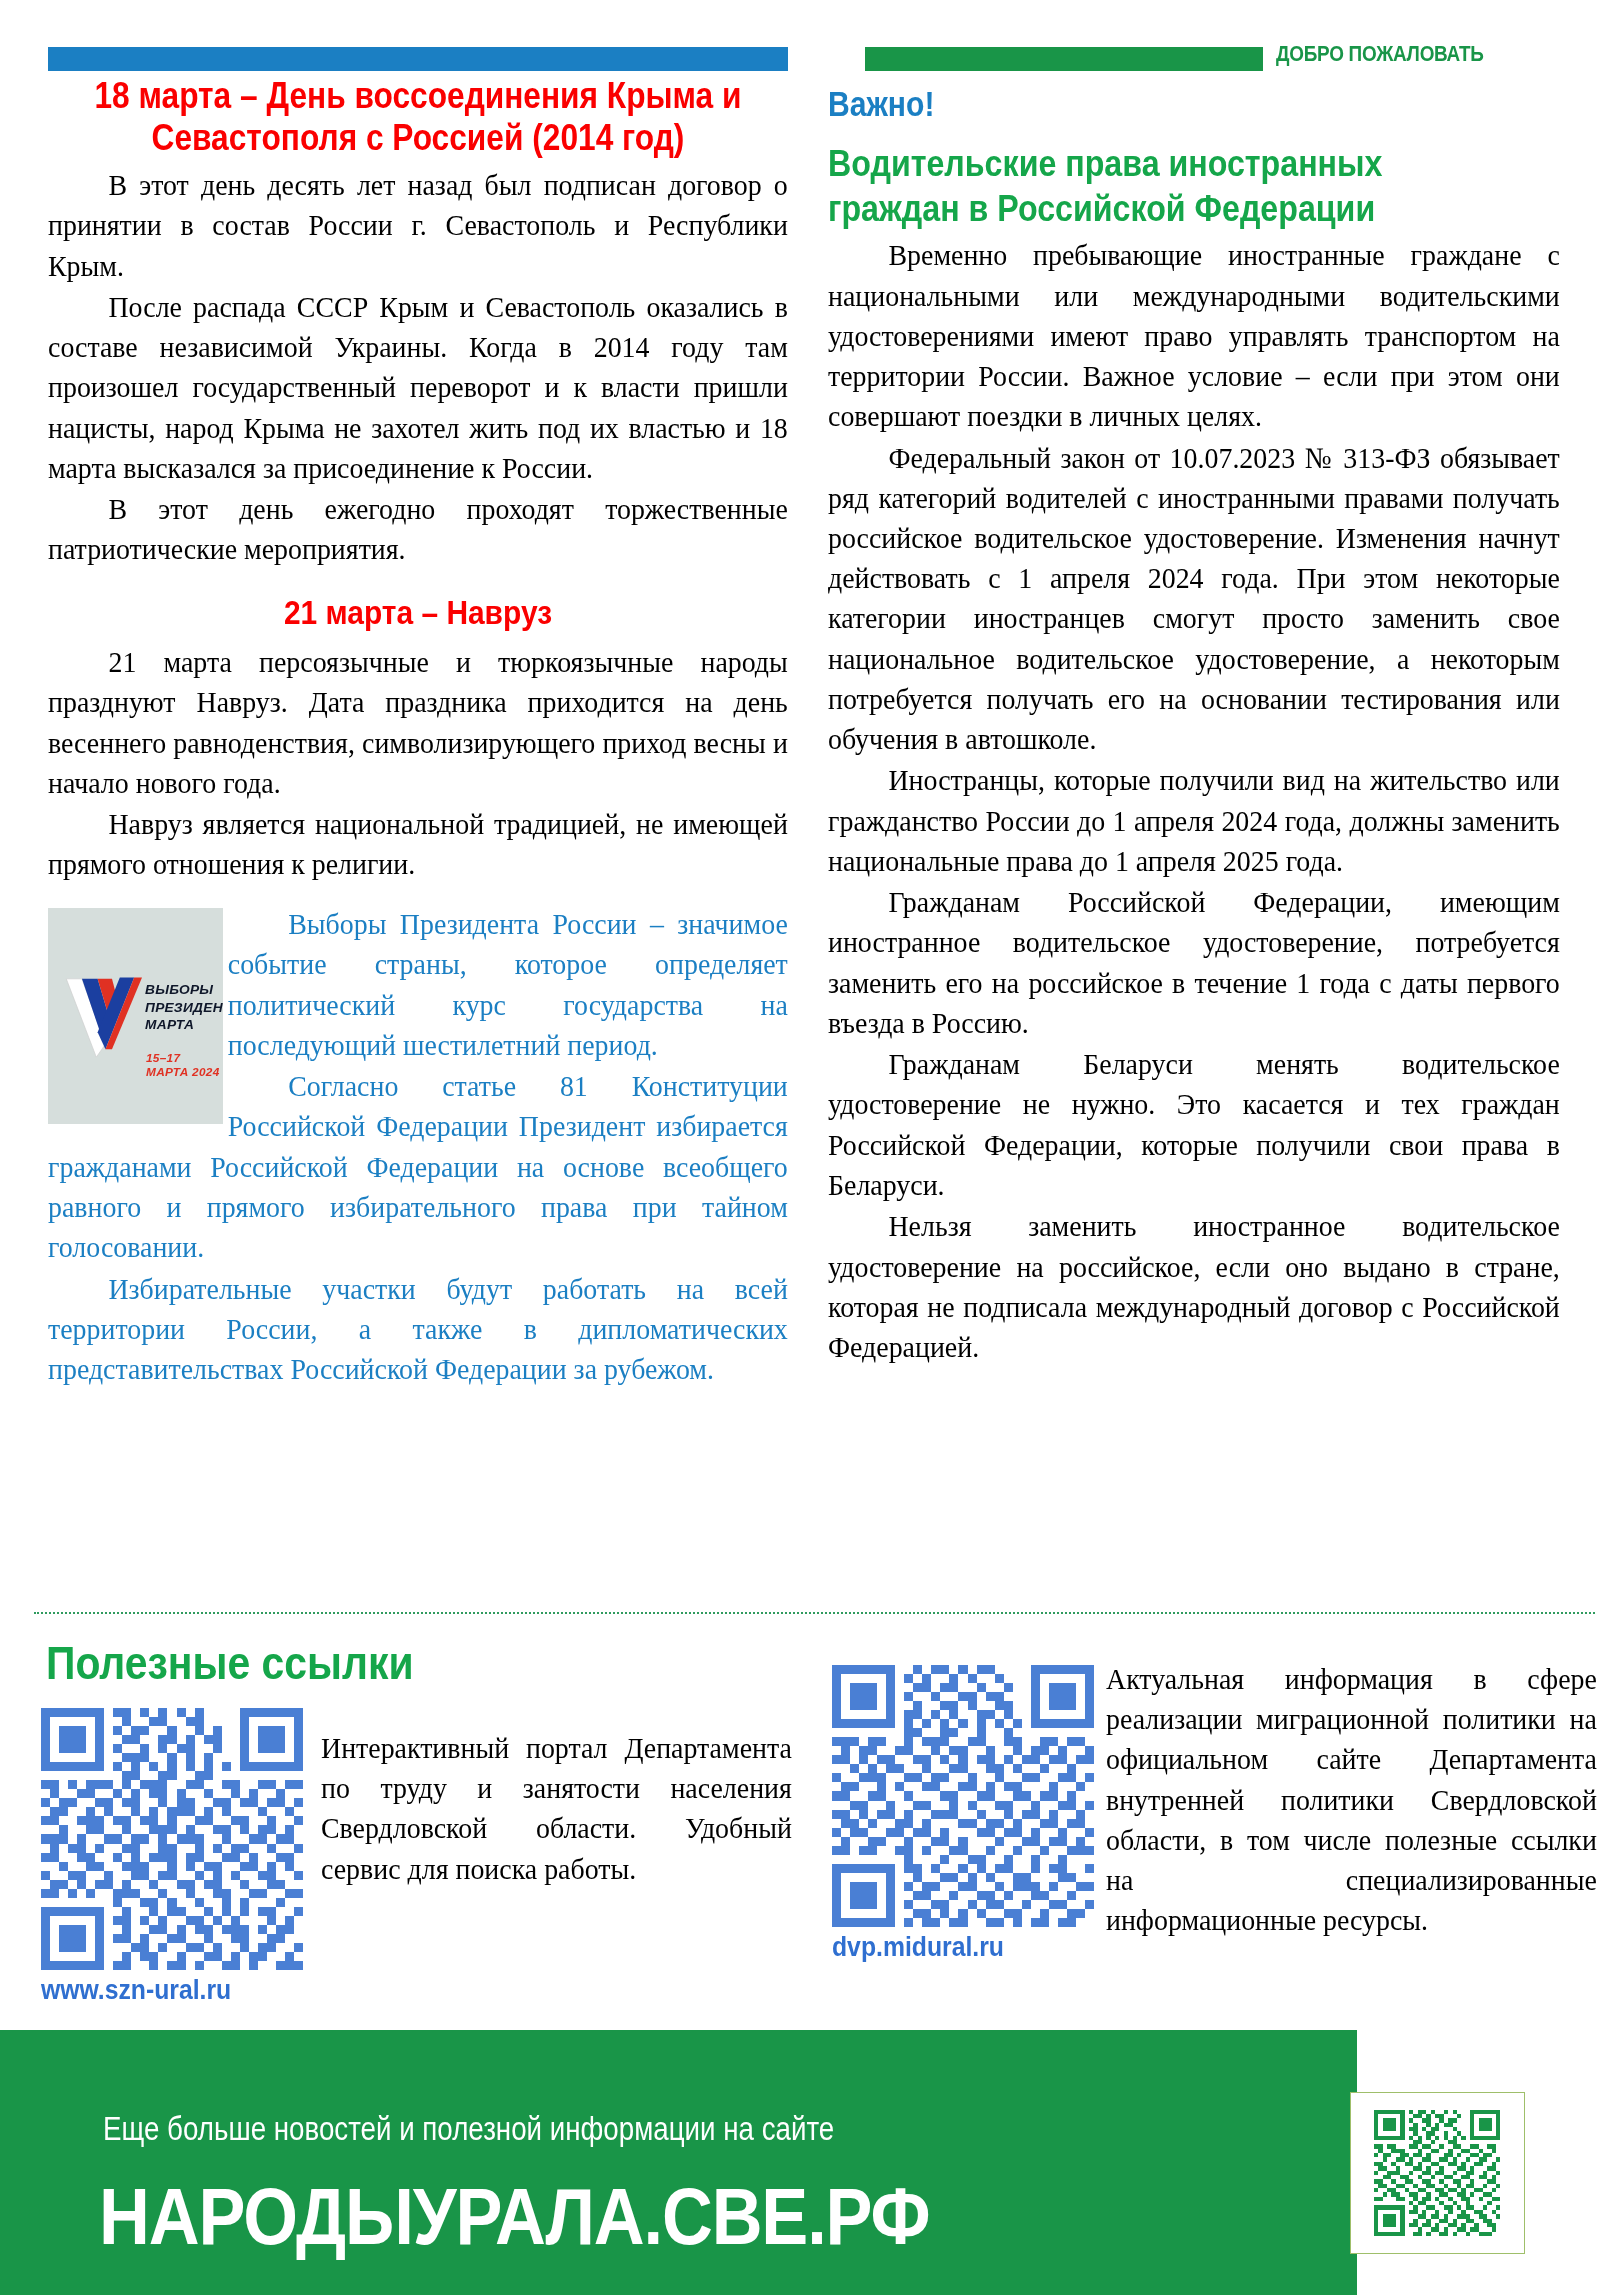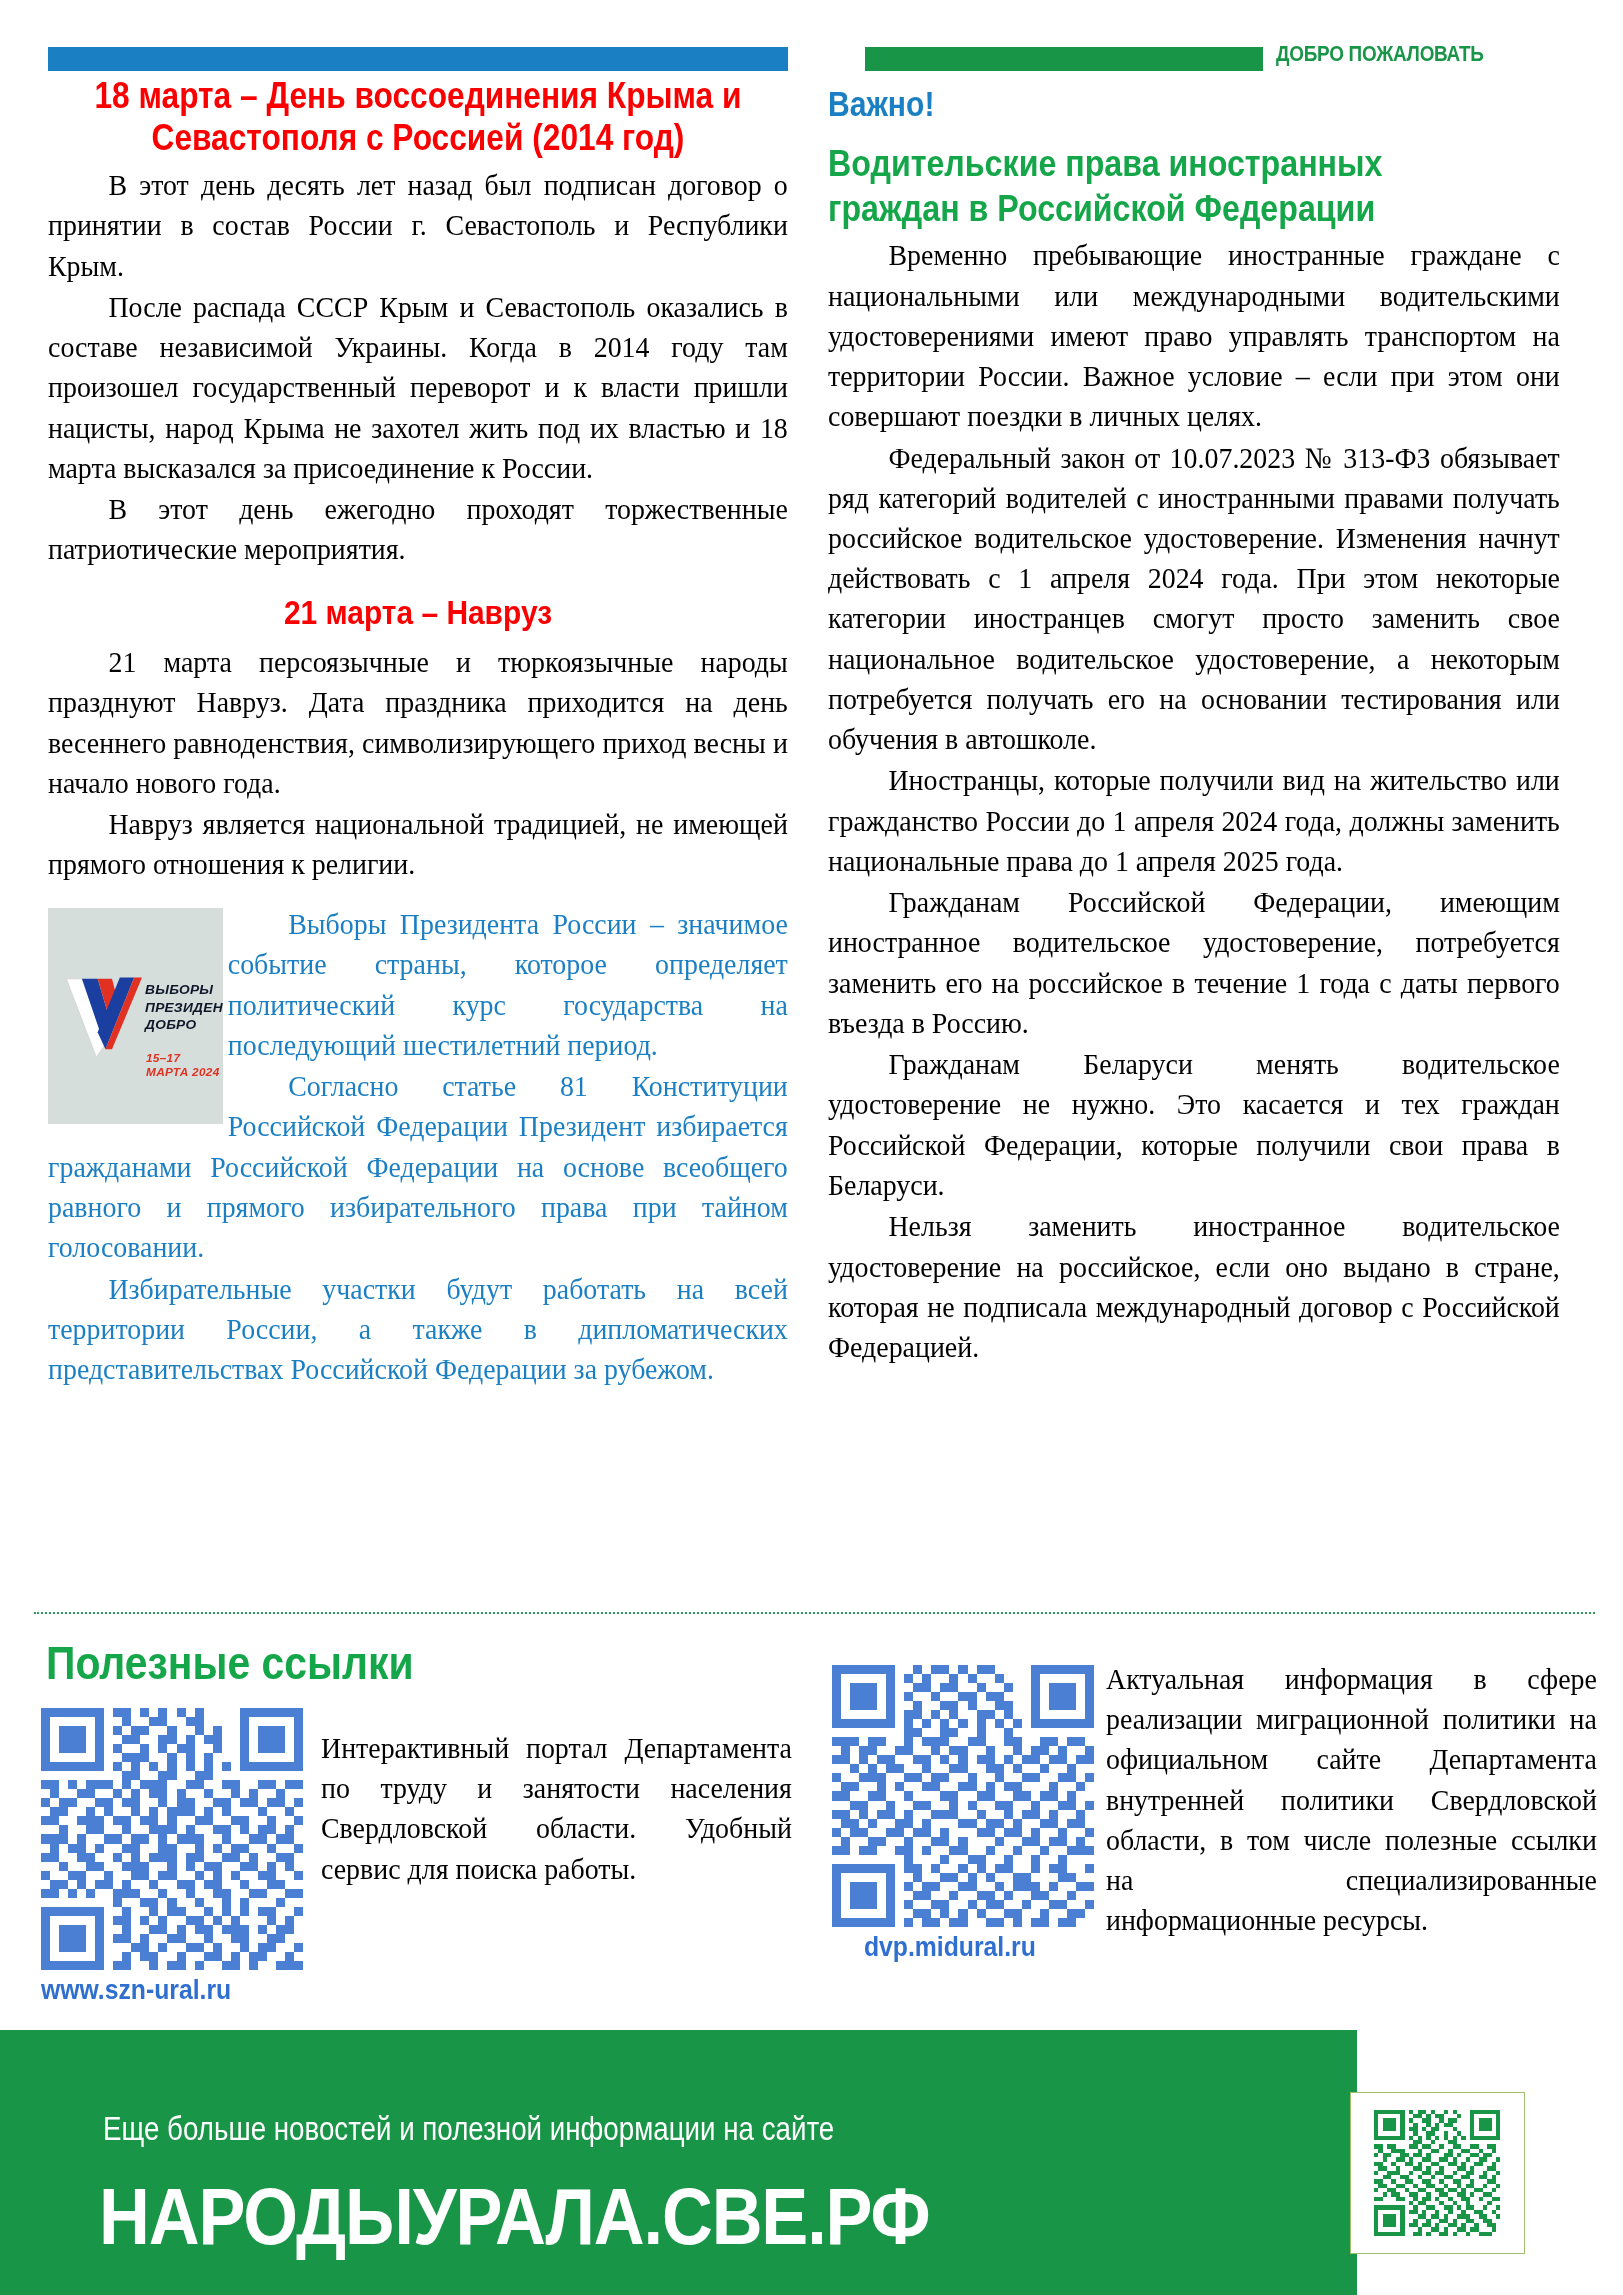--- a/index.html
+++ b/index.html
@@ -173,21 +173,21 @@
     left: 46px;
     top: 1635px;
     color: #15a64a;
     font-family: "Liberation Sans", sans-serif;
     font-weight: bold;
     font-size: 47px;
     transform: scaleX(0.87);
     transform-origin: left top;
   }
   .qr-block-1 { position: absolute; left: 41px; top: 1708px; width: 262px; }
-  .qr-block-2 { position: absolute; left: 832px; top: 1665px; width: 262px; text-align: center; }
+  .qr-block-2 { position: absolute; left: 832px; top: 1665px; width: 262px; }
   .qr-img { width: 262px; height: 262px; display: block; }
   .qr-url {
     font-family: "Liberation Sans", sans-serif;
     font-weight: bold;
     font-size: 27.5px;
     color: #2f6fd0;
     transform: scaleX(0.9);
     transform-origin: left top;
     margin-top: 3.9px;
     white-space: nowrap;
@@ -287,21 +287,21 @@
       <svg class="vmark" viewBox="0 0 118 128">
         <polygon points="2,4 26,4 62,104 48,124" fill="#ffffff" stroke="#cccccc" stroke-width="1"></polygon>
         <polygon points="26,4 50,4 72,78 60,104" fill="#1b3fa0"></polygon>
         <polygon points="50,4 72,4 84,50 72,78" fill="#e03123"></polygon>
         <polygon points="84,2 106,2 62,112 50,86" fill="#1b3fa0"></polygon>
         <polygon points="106,2 118,2 72,112 62,112" fill="#e03123"></polygon>
       </svg>
       <div class="vtext">
         <div>ВЫБОРЫ</div>
         <div>ПРЕЗИДЕНТА</div>
-        <div>ДОБРО</div>
+        <div>МАРТА</div>
       </div>
       <div class="vdate">15–17 МАРТА 2024</div>
     </div>
 
     <p class="body blue">Выборы Президента России – значимое событие страны, которое определяет политический курс государства на последующий шестилетний период.</p>
     <p class="body blue">Согласно статье 81 Конституции Российской Федерации Президент избирается гражданами Российской Федерации на основе всеобщего равного и прямого избирательного права при тайном голосовании.</p>
     <p class="body blue">Избирательные участки будут работать на всей территории России, а также в дипломатических представительствах Российской Федерации за рубежом.</p>
   </div>
 </div>
 

